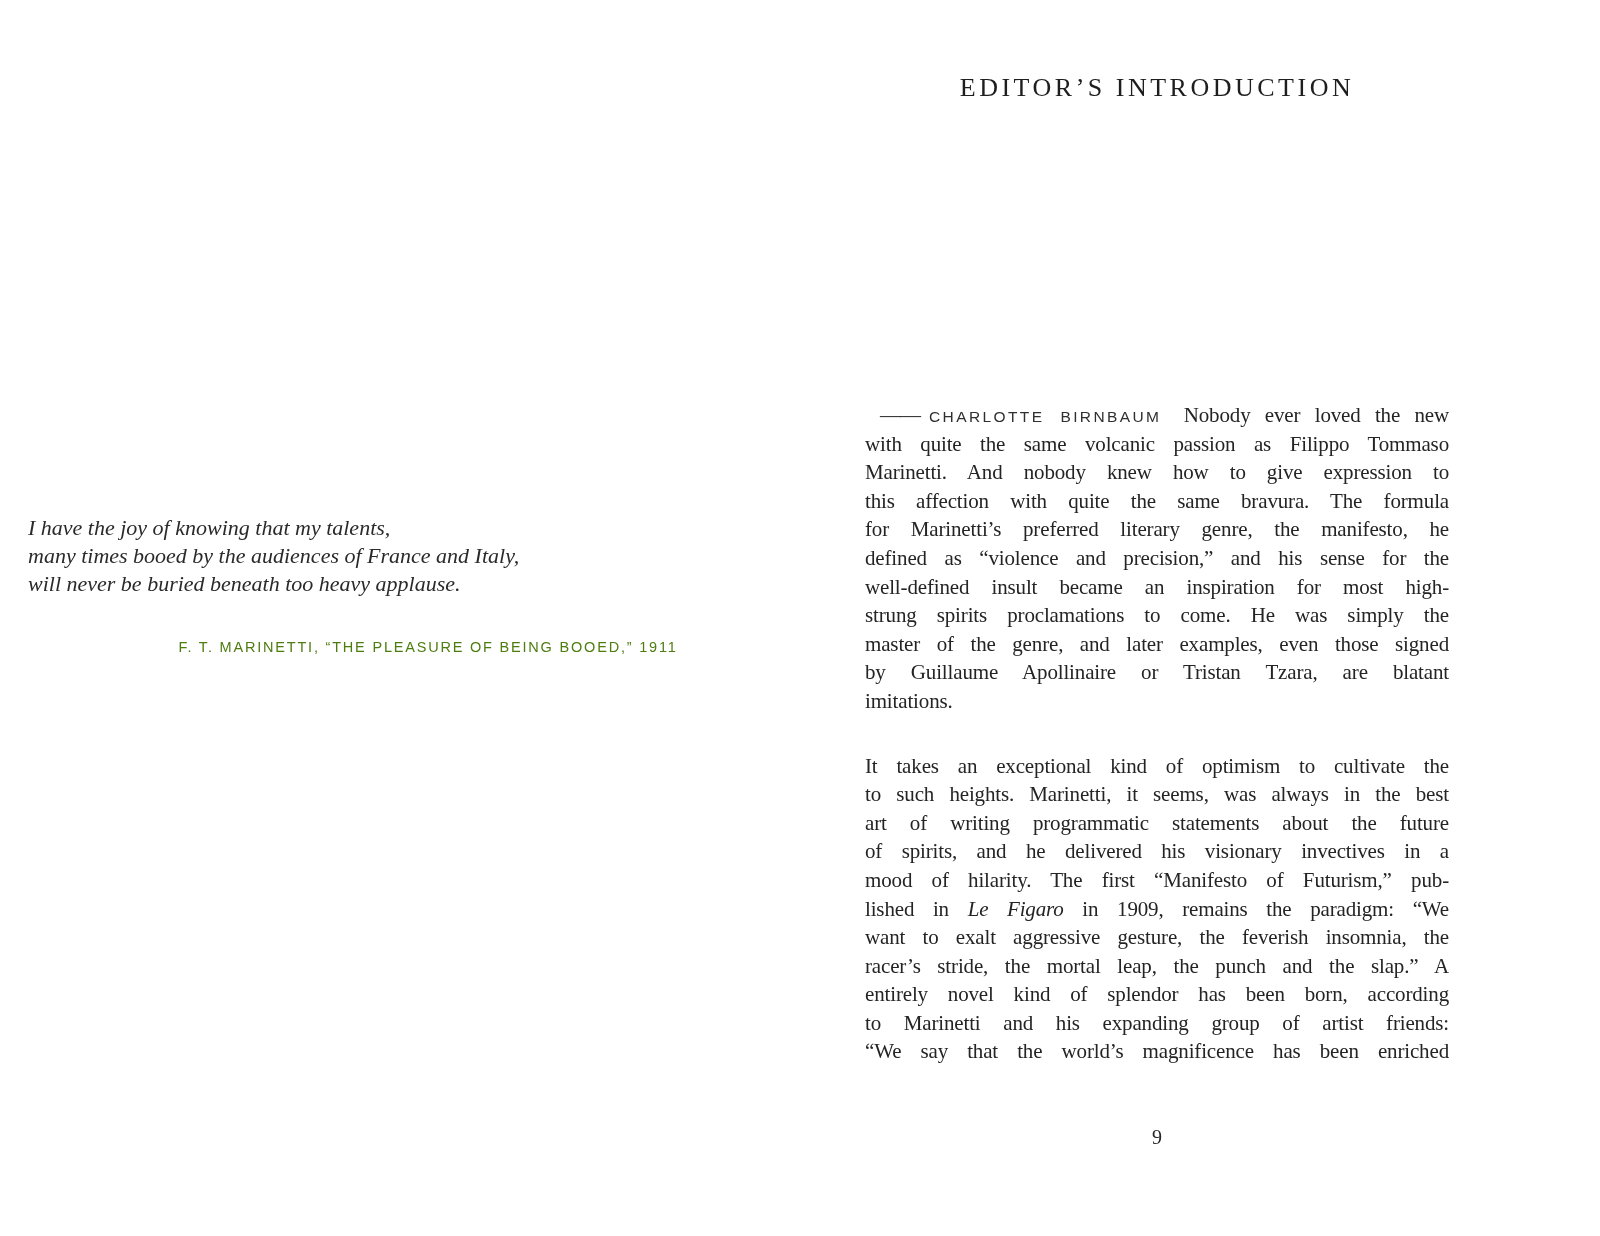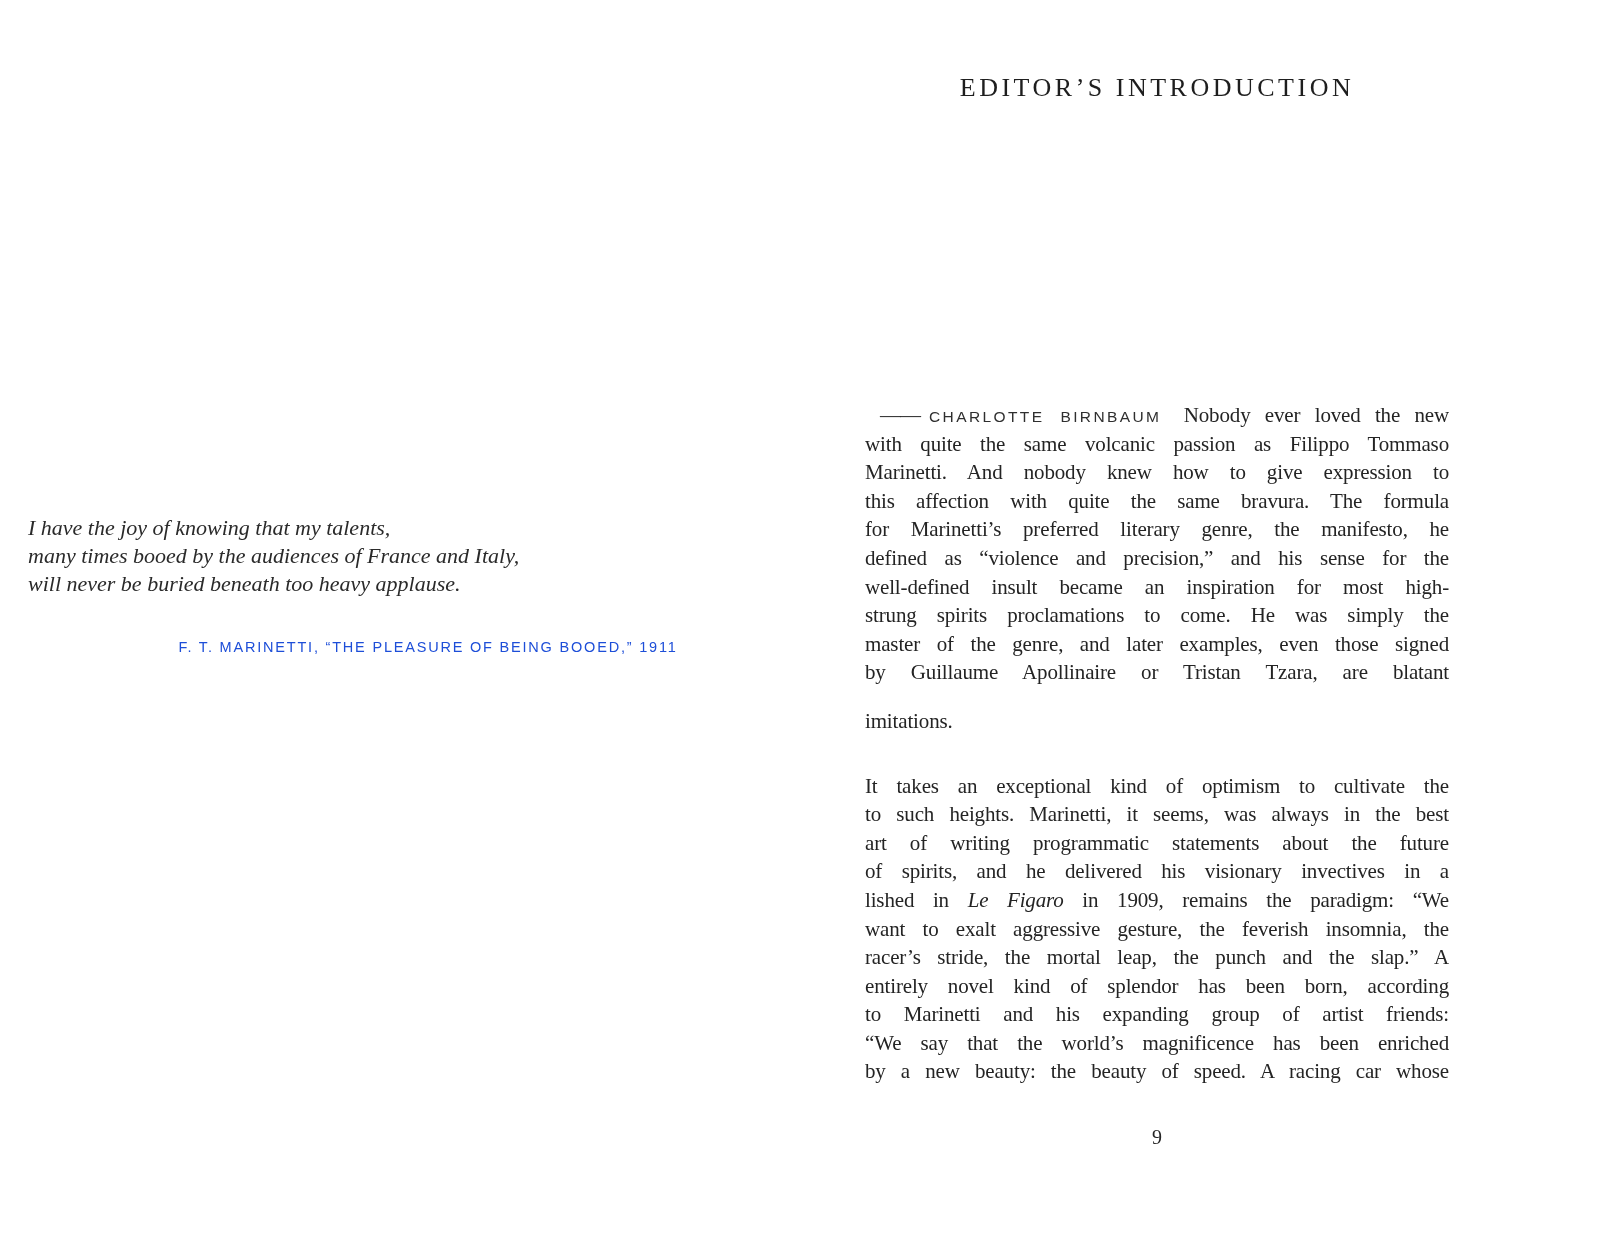--- a/index.html
+++ b/index.html
@@ -25,21 +25,21 @@
     color: #2a2a2a;
   }
   .epigraph .epi-line { white-space: nowrap; }
   .attribution {
     position: absolute;
     top: 639px; left: 28px; width: 800px;
     text-align: center;
     font-family: "Liberation Sans", sans-serif;
     font-size: 14.5px;
     letter-spacing: 1.8px;
-    color: #1d4ed8;
+    color: #4d7c0f;
     white-space: nowrap;
   }
 
   
   .text-col { position: absolute; left: 35px; top: 0; width: 584px; height: 1236px; }
   .running-head {
     position: absolute; top: 73px; left: 0; width: 100%;
     text-align: center;
     font-size: 26px;
     letter-spacing: 3.5px;
@@ -49,21 +49,21 @@
   .text-block { position: absolute; top: 402px; left: 0; width: 584px; }
   .line {
     font-size: 21px;
     line-height: 26px;
     height: 28.6px;
     overflow: hidden;
     text-align: justify;
     text-align-last: justify;
     letter-spacing: -0.15px;
   }
-  .line.para-end { text-align-last: left; margin-top: 20px; }
+  .line.para-end { text-align-last: left; }
   .para-2 { margin-top: 36px; }
   .first-line { padding-left: 15px; }
   .byline-dash {
     letter-spacing: -1px;
     margin-right: 9px;
     color: #2e2e2e;
   }
   .byline-name {
     font-family: "Liberation Sans", sans-serif;
     font-size: 15.5px;
@@ -115,29 +115,29 @@
           <div class="line">master of the genre, and later examples, even those signed</div>
           <div class="line">by Guillaume Apollinaire or Tristan Tzara, are blatant</div>
           <div class="line para-end">imitations.</div>
         </div>
 
         <div class="para para-2">
           <div class="line">It takes an exceptional kind of optimism to cultivate the</div>
           <div class="line">to such heights. Marinetti, it seems, was always in the best</div>
           <div class="line">art of writing programmatic statements about the future</div>
           <div class="line">of spirits, and he delivered his visionary invectives in a</div>
+          <div class="line">mood of hilarity. The first “Manifesto of Futurism,” pub-</div>
           <div class="line">
             <span>lished in </span><span class="italic">Le Figaro</span><span> in 1909, remains the paradigm: “We</span>
           </div>
           <div class="line">want to exalt aggressive gesture, the feverish insomnia, the</div>
           <div class="line">racer’s stride, the mortal leap, the punch and the slap.” A</div>
           <div class="line">entirely novel kind of splendor has been born, according</div>
           <div class="line">to Marinetti and his expanding group of artist friends:</div>
           <div class="line">“We say that the world’s magnificence has been enriched</div>
-          <div class="line">by a new beauty: the beauty of speed. A racing car whose</div>
         </div>
 
       </div>
 
       <div class="folio">9</div>
     </div>
   </section>
 
 </div>
 

